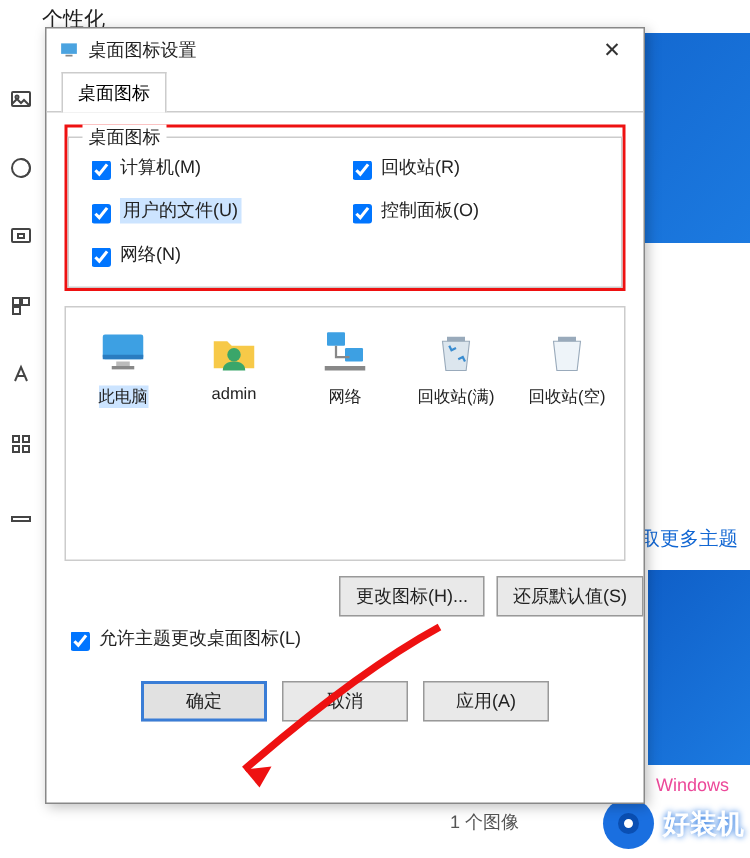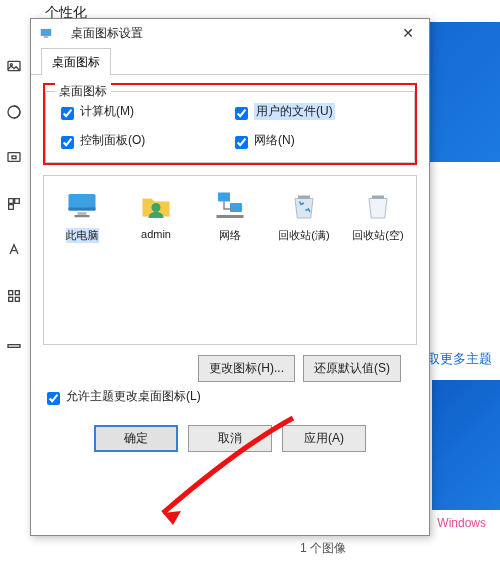--- a/index.html
+++ b/index.html
@@ -1,31 +1,31 @@
 <!DOCTYPE html>
 <html><head>
 <meta charset="utf-8">
 <style>
 * { box-sizing: border-box; margin: 0; padding: 0; font-family: "Microsoft YaHei", "Segoe UI", sans-serif; }
 body { width: 500px; height: 572px; background: #f5f5f5; position: relative; overflow: hidden; }
 
 .settings-bg { position: absolute; inset: 0; background: #fff; }
-.settings-title { position: absolute; top: 4px; left: 45px; font-size: 14px; color: #222; }
+.settings-title { position: absolute; top: 4px; left: 28px; font-size: 14px; color: #222; }
 
 .left-rail { position: absolute; left: 0; top: 28px; width: 28px; height: 540px; display: flex; flex-direction: column; gap: 30px; padding-top: 30px; align-items: center; }
 .rail-icon { width: 16px; height: 16px; color: #444; }
 
 .bg-preview { position: absolute; right: 0; top: 22px; width: 200px; height: 140px; background: linear-gradient(135deg, #0f5fc8 0%, #1c7ae0 100%); }
 
 .dialog {
   position: absolute; top: 18px; left: 30px; width: 400px; height: 518px;
   background: #fff; border: 1px solid #888; box-shadow: 2px 2px 8px rgba(0,0,0,.25);
   display: flex; flex-direction: column;
 }
-.titlebar { display: flex; align-items: center; padding: 4px 8px; font-size: 12px; height: 28px; gap: 12px; }
+.titlebar { display: flex; align-items: center; padding: 4px 8px; font-size: 12px; height: 28px; }
 .titlebar .tb-icon { width: 14px; height: 14px; margin-right: 6px; }
 .titlebar .tb-title { flex: 1; color: #222; }
 .titlebar .close { width: 26px; text-align: center; color: #333; font-size: 14px; cursor: pointer; }
 
 .tabbar { display: flex; border-bottom: 1px solid #ccc; padding: 0 10px; }
 .tab { font-size: 12px; padding: 5px 10px 4px; border: 1px solid #ccc; border-bottom: none; background: #fff; position: relative; top: 1px; }
 
 .highlight-red { border: 2px solid #e11; }
 
 .group-box {
@@ -45,21 +45,21 @@
 
 .icon-panel {
   margin: 6px 12px; border: 1px solid #ccc; height: 170px;
   display: flex; gap: 18px; padding: 12px 10px; align-items: flex-start;
 }
 .di { width: 58px; display: flex; flex-direction: column; align-items: center; gap: 4px; }
 .di .glyph { width: 36px; height: 36px; display: flex; align-items: center; justify-content: center; }
 .di .cap { font-size: 11px; color: #222; text-align: center; }
 .di.sel .cap { background: #cce4ff; }
 
-.btn-row { display: flex; justify-content: flex-end; gap: 8px; padding: 4px 28px 2px; }
+.btn-row { display: flex; justify-content: flex-end; gap: 8px; padding: 4px 0 2px; }
 .btn-row2 { display: flex; justify-content: center; gap: 10px; padding: 16px 14px 10px; }
 .btn {
   font-size: 12px; color: #222; background: #e9e9e9; border: 1px solid #999;
   padding: 4px 10px; min-width: 84px; text-align: center;
 }
 .btn.primary { border: 2px solid #3a7dd6; background: #e1e1e1; padding: 3px 9px; }
 
 .allow-row { padding: 4px 16px; font-size: 12px; }
 
 .arrow { position: absolute; left: 128px; top: 408px; pointer-events: none; }
@@ -109,20 +109,26 @@
     <span class="rail-icon"><svg viewBox="0 0 24 24" fill="none" stroke="currentColor" stroke-width="2">
           <rect x="3" y="16" width="18" height="4"></rect>
         </svg></span>
   </div>
 
   <div class="bg-preview"></div>
   <div class="bg-preview2"></div>
   <span class="theme-link">获取更多主题</span>
   <span class="win-text">Windows</span>
   <span class="below-preview">1 个图像</span>
+  <div class="brand">
+    <div class="bcircle">
+        <div class="inner"></div>
+      </div>
+    <span class="btext">好装机</span>
+  </div>
 </div>
 
 <div class="dialog">
   <div class="titlebar">
     <span class="tb-icon"><svg viewBox="0 0 24 24">
           <rect x="3" y="5" width="18" height="12" fill="#4aa3e0"></rect>
           <rect x="8" y="18" width="8" height="2" fill="#888"></rect>
         </svg></span>
     <span class="tb-title">桌面图标设置</span>
     <span class="close">✕</span>
@@ -132,20 +138,24 @@
     <div class="tab">桌面图标</div>
   </div>
 
   <div class="group-box highlight-red">
     <div class="group-label-border"></div>
     <span class="group-title">桌面图标</span>
     <div class="chk-grid">
       <label class="chk">
           <input type="checkbox" checked="" style="">
           <span class="lbl"><span>计算机(M)</span></span>
+        </label>
+      <label class="chk">
+          <input type="checkbox" checked="" style="">
+          <span class="lbl"><span>回收站(R)</span></span>
         </label>
       <label class="chk sel-blue">
           <input type="checkbox" checked="" style="">
           <span class="lbl"><span>用户的文件(U)</span></span>
         </label>
       <label class="chk">
           <input type="checkbox" checked="" style="">
           <span class="lbl"><span>控制面板(O)</span></span>
         </label>
       <label class="chk">

